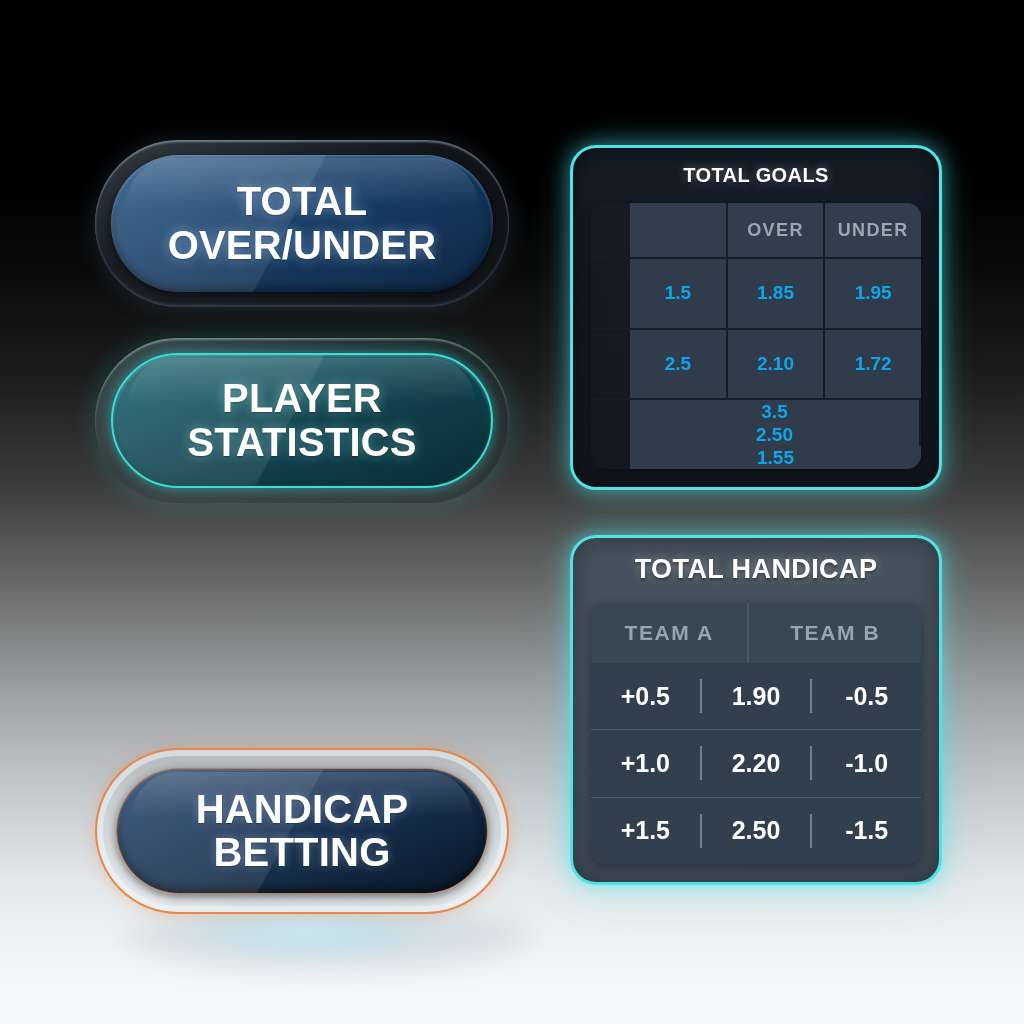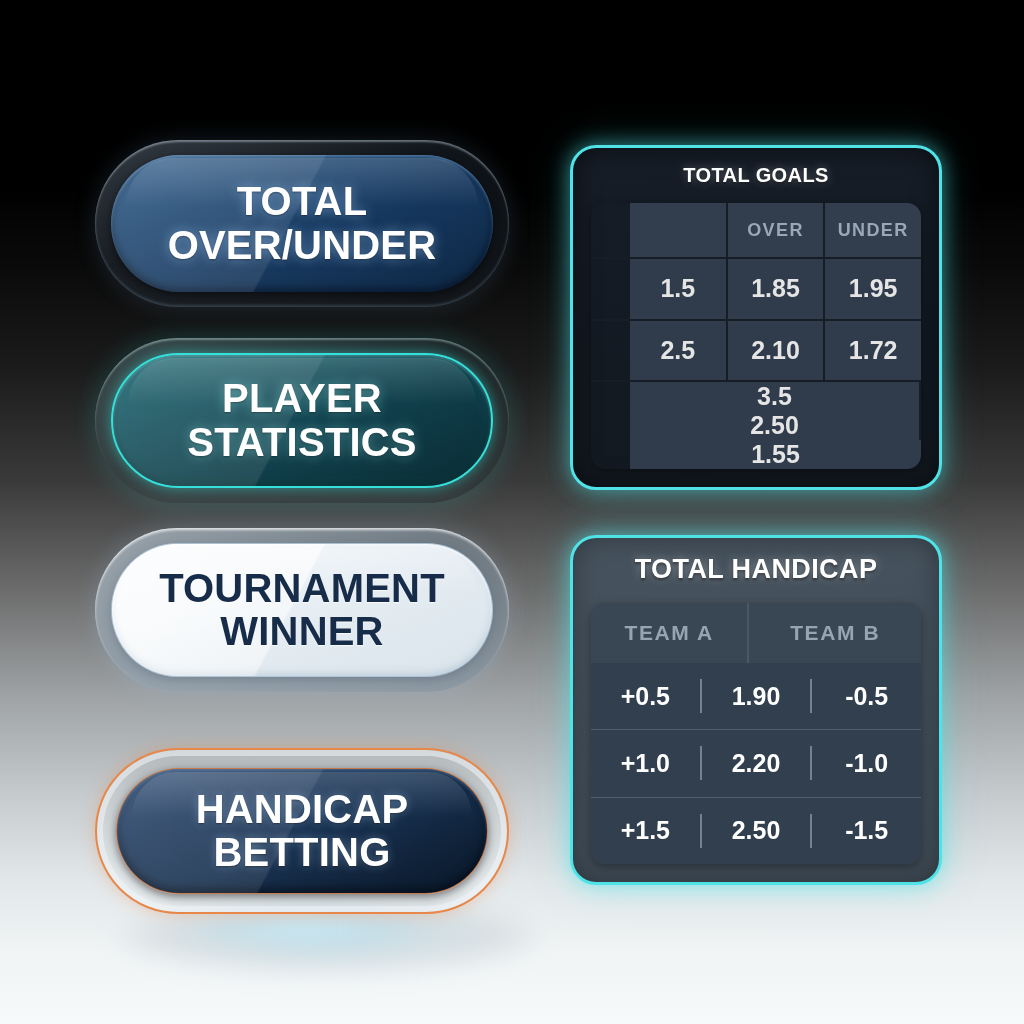--- a/index.html
+++ b/index.html
@@ -246,21 +246,21 @@
   .tbl-row { display:flex; flex:1; }
 
   
   #tbl-total-goals .tbl-row { border-bottom:2px solid #161d26;padding-left:39px; }
   #tbl-total-goals .tbl-row:last-child { border-bottom:none;flex-direction:column; }
   #tbl-total-goals .cell {
     flex:1;
     display:flex; align-items:center; justify-content:center;
     background:#303c4b;
     border-right:2px solid #161d26;
-    color:#e5e5e5; font-weight:bold; font-size:25px;
+    color:#0ea5e9; font-weight:bold; font-size:19px;
   }
   #tbl-total-goals .cell:last-child { border-right:none; }
   #tbl-total-goals .head-row { flex:0 0 56px; }
   #tbl-total-goals .head-row .cell {
     background:#323e4d;
     color:#9aa7b4;
     font-size:18px;
     letter-spacing:1.4px;
   }
 
@@ -321,30 +321,20 @@
     <div class="pill-outer">
       <div class="pill-inner">
         <div class="glass-sweep"></div>
         <div class="glass-top"></div>
         <div class="pill-label">PLAYER
 STATISTICS</div>
       </div>
     </div>
   </div>
 
-  <div class="pill-wrap" id="btn-tournament-winner">
-    <div class="pill-outer">
-      <div class="pill-inner">
-        <div class="glass-sweep"></div>
-        <div class="glass-top"></div>
-        <div class="pill-label">TOURNAMENT
-WINNER</div>
-      </div>
-    </div>
-  </div>
 
   <div class="pill-wrap" id="btn-handicap-betting">
     <div class="pill-outer">
       <div class="pill-inner">
         <div class="glass-sweep"></div>
         <div class="glass-top"></div>
         <div class="pill-label">HANDICAP
 BETTING</div>
       </div>
     </div>

